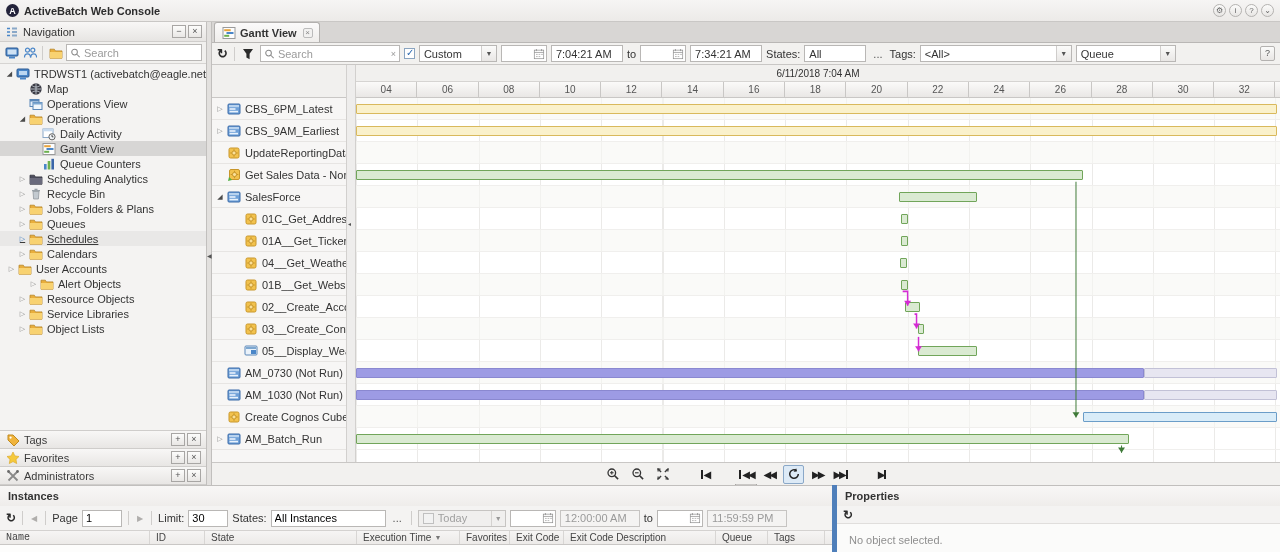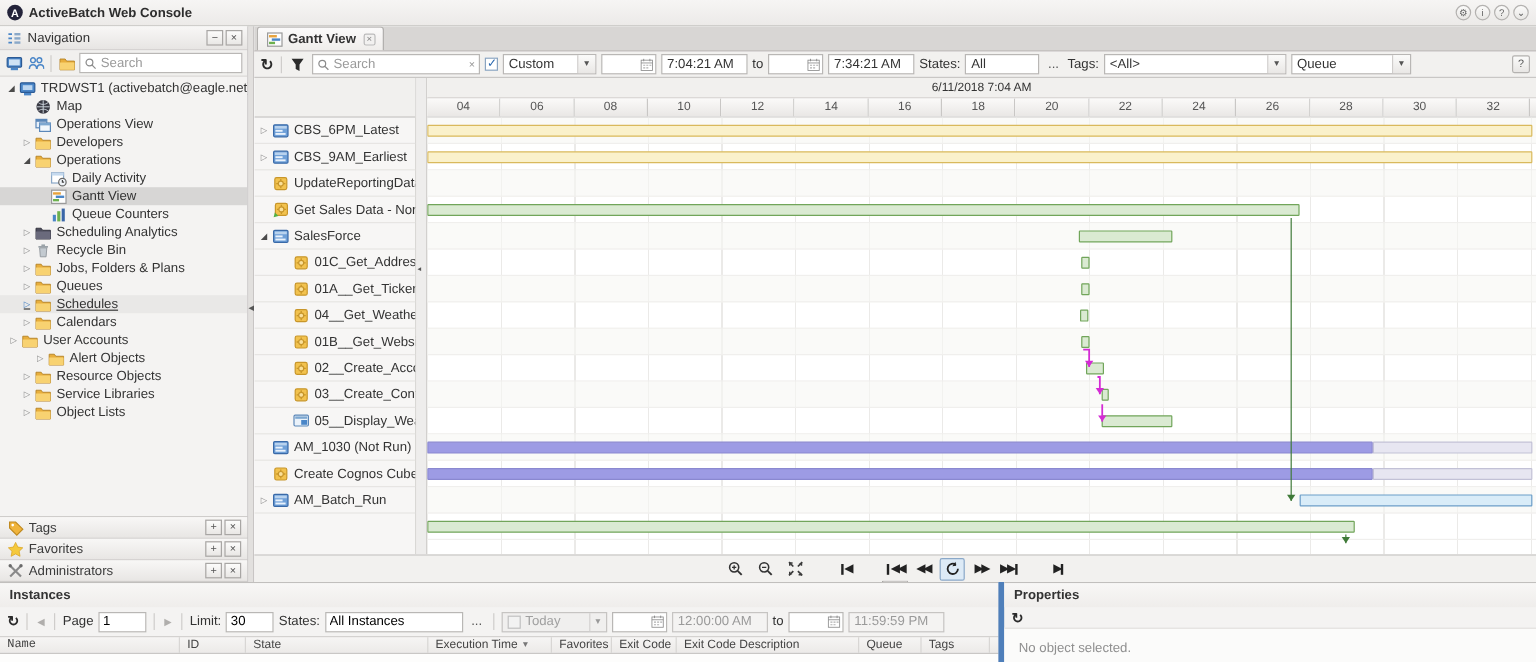--- a/index.html
+++ b/index.html
@@ -253,30 +253,20 @@
             <svg viewBox="0 0 14 14">
               <rect x="1" y="2.5" width="9" height="7" fill="#e8f0fa" stroke="#5b87b8"></rect>
               <rect x="1" y="2.5" width="9" height="2" fill="#5b87b8"></rect>
               <rect x="4" y="5.5" width="9" height="7" fill="#f2f7fc" stroke="#5b87b8"></rect>
               <rect x="4" y="5.5" width="9" height="2" fill="#7da7d0"></rect>
             </svg>
           </span>
           <span class="tree-label">Operations View</span>
         </div>
         <div class="tree-row" style="padding-left: 17px;">
-          <span class="expander collapsed">▷</span>
-          <span class="ticon">
-            <svg viewBox="0 0 14 14">
-              <path d="M1 3.2h4.3l1.2 1.7H13v7.3H1z" fill="#e8ae3c" stroke="#b8862a" stroke-width=".8"></path>
-              <path d="M1 6h12v6.2H1z" fill="#f8d271"></path>
-            </svg>
-          </span>
-          <span class="tree-label">Developers</span>
-        </div>
-        <div class="tree-row" style="padding-left: 17px;">
           <span class="expander expanded">◢</span>
           <span class="ticon">
             <svg viewBox="0 0 14 14">
               <path d="M1 3.2h4.3l1.2 1.7H13v7.3H1z" fill="#e8ae3c" stroke="#b8862a" stroke-width=".8"></path>
               <path d="M1 6h12v6.2H1z" fill="#f8d271"></path>
             </svg>
           </span>
           <span class="tree-label">Operations</span>
         </div>
         <div class="tree-row" style="padding-left: 30px;">
@@ -687,20 +677,32 @@
             <div class="name-row" style="padding-left: 20px;">
               <span class="expander none"></span>
               <span class="ticon">
                 <svg viewBox="0 0 14 14">
                   <rect x="1" y="2" width="12" height="9" rx="1" fill="#eaf2fa" stroke="#5b87b8"></rect>
                   <rect x="2" y="3" width="10" height="2" fill="#7da7d0"></rect>
                   <rect x="7" y="6" width="5" height="4" fill="#4a86c8"></rect>
                 </svg>
               </span>
               <span class="name-label">05__Display_Weather</span>
+            </div>
+            <div class="name-row" style="padding-left: 3px;">
+              <span class="expander none"></span>
+              <span class="ticon">
+                <svg viewBox="0 0 14 14">
+                  <rect x="1" y="2" width="12" height="10" rx="1" fill="#6fa0d8" stroke="#3a6aa8"></rect>
+                  <rect x="2" y="3" width="10" height="2.2" fill="#b8d2ee"></rect>
+                  <rect x="2.5" y="6.2" width="6" height="1.6" fill="#e9f2fc"></rect>
+                  <rect x="2.5" y="8.8" width="8.5" height="1.6" fill="#e9f2fc"></rect>
+                </svg>
+              </span>
+              <span class="name-label">AM_0730 (Not Run)</span>
             </div>
             <div class="name-row" style="padding-left: 3px;">
               <span class="expander none"></span>
               <span class="ticon">
                 <svg viewBox="0 0 14 14">
                   <rect x="1" y="2" width="12" height="10" rx="1" fill="#6fa0d8" stroke="#3a6aa8"></rect>
                   <rect x="2" y="3" width="10" height="2.2" fill="#b8d2ee"></rect>
                   <rect x="2.5" y="6.2" width="6" height="1.6" fill="#e9f2fc"></rect>
                   <rect x="2.5" y="8.8" width="8.5" height="1.6" fill="#e9f2fc"></rect>
                 </svg>

